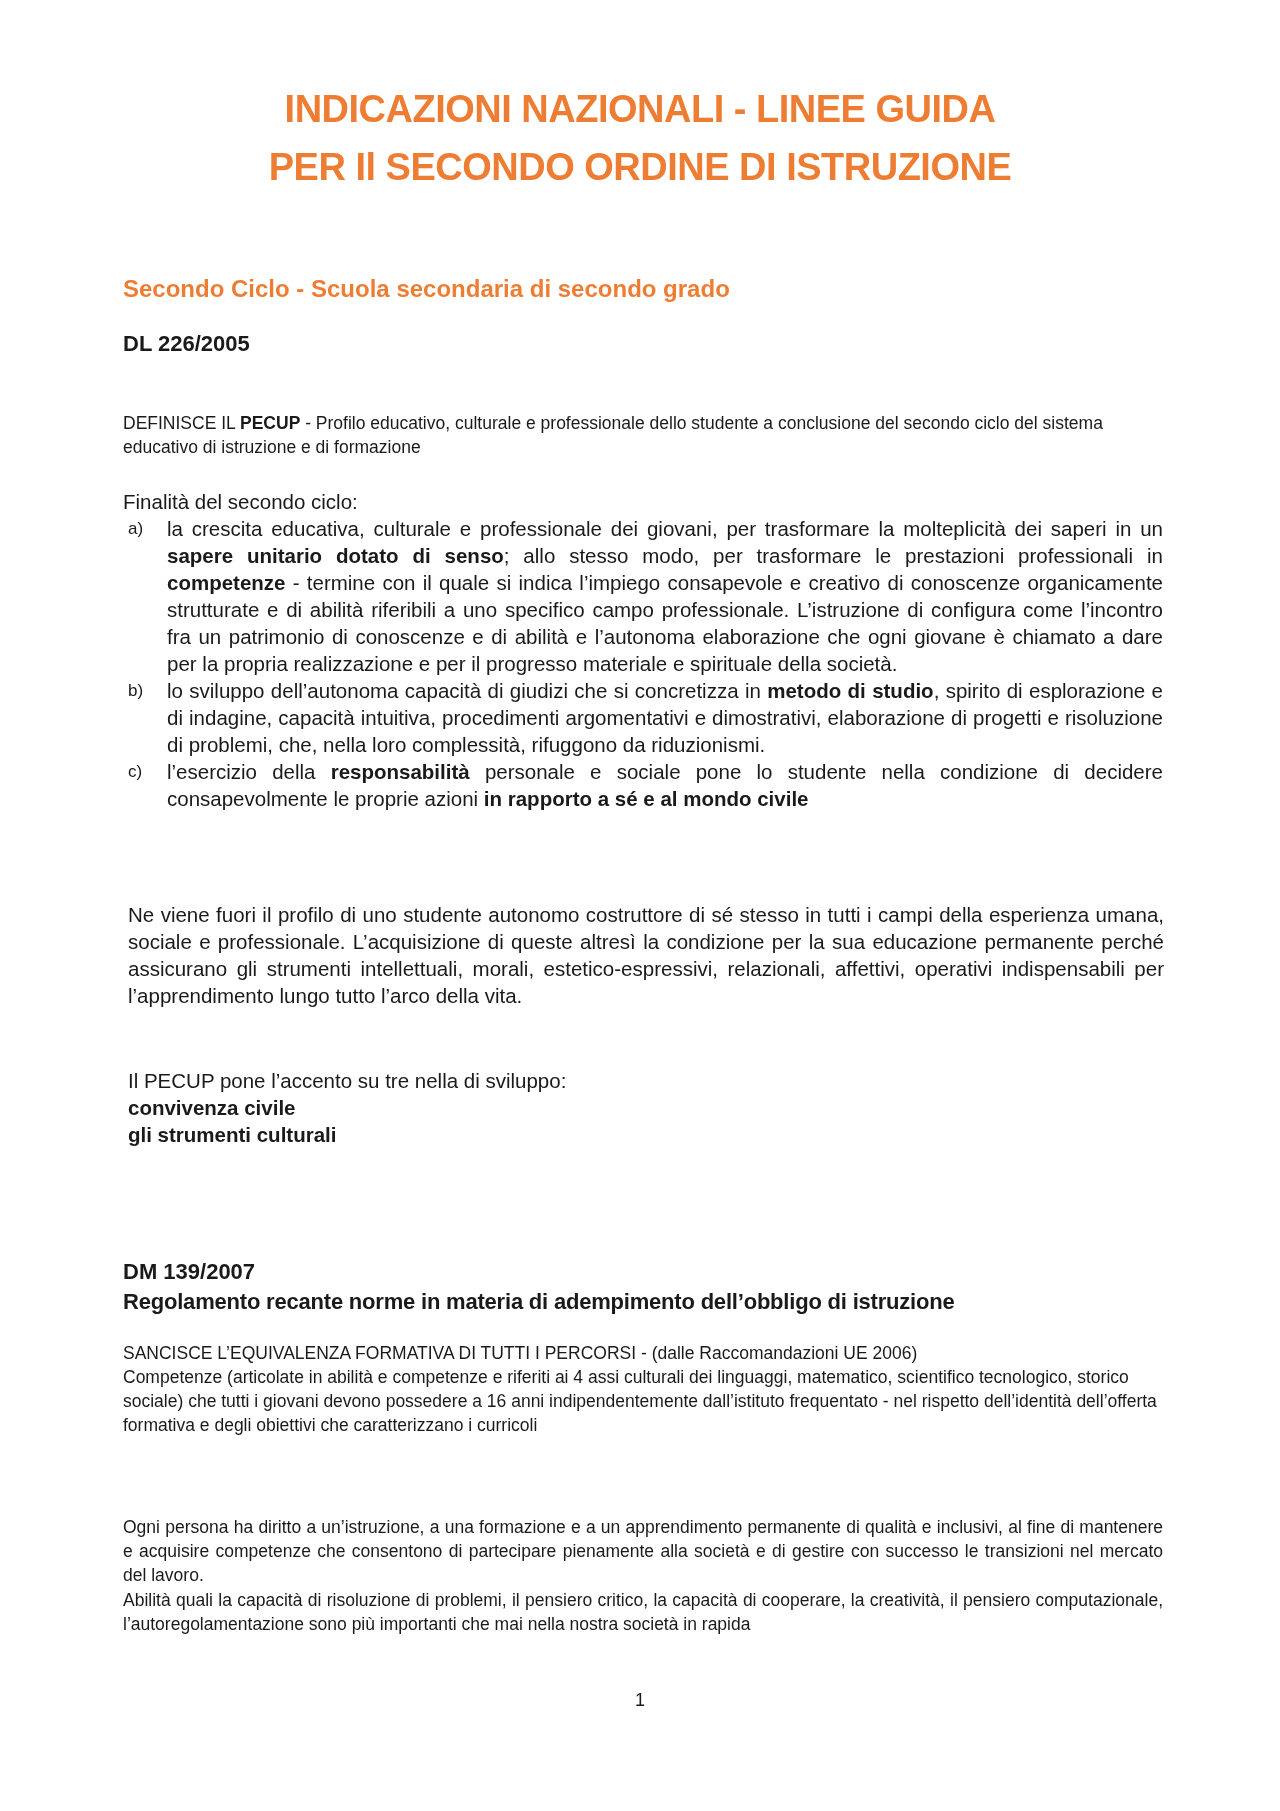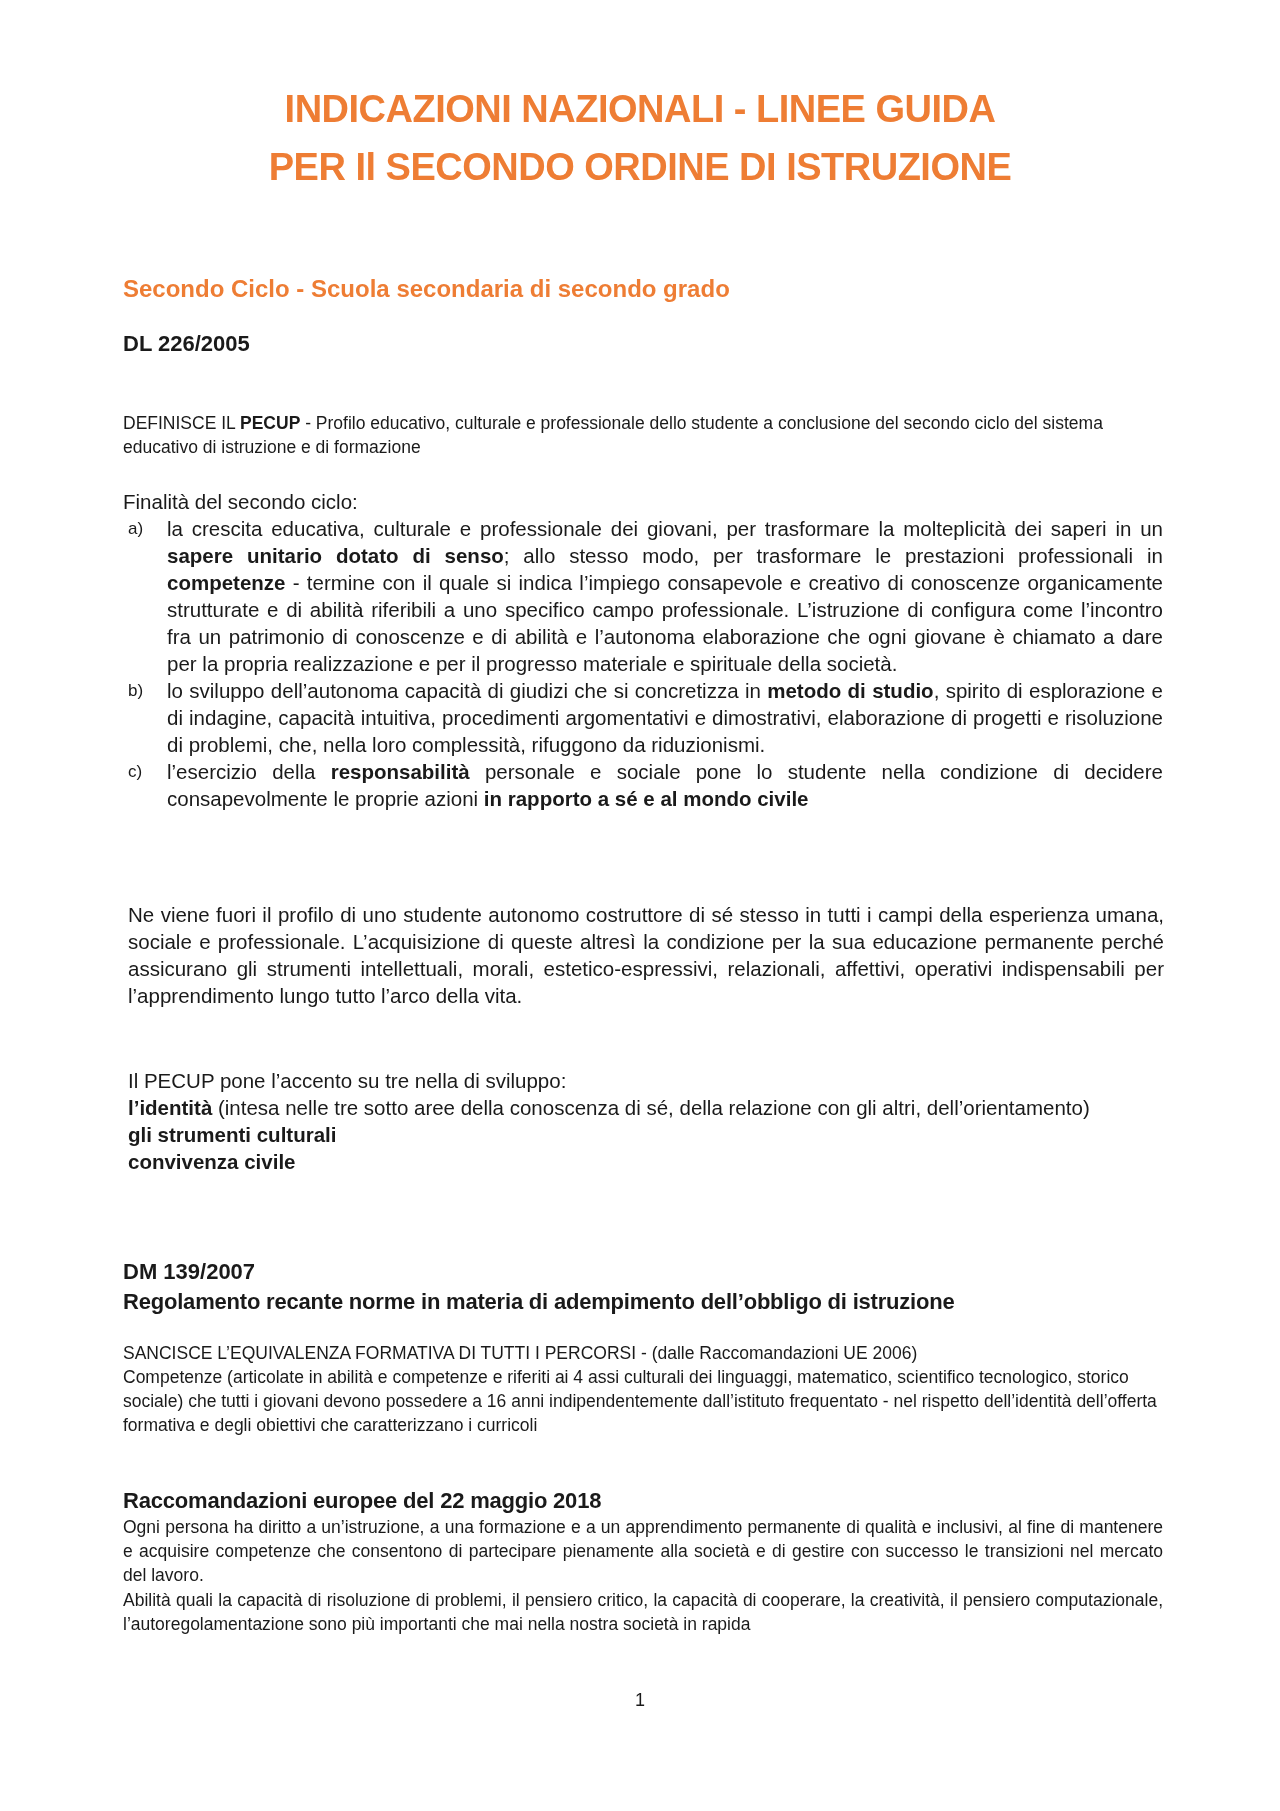--- a/index.html
+++ b/index.html
@@ -48,28 +48,26 @@
     <div class="li">
       <span class="marker">c)</span>
       <span> l’esercizio della </span><b>responsabilità</b><span> personale e sociale pone lo studente nella condizione di decidere consapevolmente le proprie azioni </span><b>in rapporto a sé e al mondo civile</b>
     </div>
   </div>
 
   <div class="body just" style="top:901px; left:128px; width:1036px;">Ne viene fuori il profilo di uno studente autonomo costruttore di sé stesso in tutti i campi della esperienza umana, sociale e professionale. L’acquisizione di queste altresì la condizione per la sua educazione permanente perché assicurano gli strumenti intellettuali, morali, estetico-espressivi, relazionali, affettivi, operativi indispensabili per l’apprendimento lungo tutto l’arco della vita.</div>
 
   <div class="body" style="top:1067px; left:128px; width:1036px;">
     <div>Il PECUP pone l’accento su tre nella di sviluppo:</div>
-    <div class="just"><b>l’identità</b><span> (intesa nelle tre sotto aree della conoscenza di sé, della relazione con gli altri, dell’orientamento)</span></div>
+    <div><b>convivenza civile</b></div>
     <div><b>gli strumenti culturali</b></div>
-    <div><b>convivenza civile</b></div>
   </div>
 
   <div class="h-code" style="top:1258px;">DM 139/2007</div>
   <div class="h-title" style="top:1288px;">Regolamento recante norme in materia di adempimento dell’obbligo di istruzione</div>
   <div class="small" style="top:1341px;">SANCISCE L’EQUIVALENZA FORMATIVA DI TUTTI I PERCORSI - (dalle Raccomandazioni UE 2006)</div>
   <div class="small" style="top:1365px;">Competenze (articolate in abilità e competenze e riferiti ai 4 assi culturali dei linguaggi, matematico, scientifico tecnologico, storico sociale) che tutti i giovani devono possedere a 16 anni indipendentemente dall’istituto frequentato - nel rispetto dell’identità dell’offerta formativa e degli obiettivi che caratterizzano i curricoli</div>
 
-  <div class="h-title" style="top:1487px;">Raccomandazioni europee del 22 maggio 2018</div>
   <div class="small just" style="top:1515px;">Ogni persona ha diritto a un’istruzione, a una formazione e a un apprendimento permanente di qualità e inclusivi, al fine di mantenere e acquisire competenze che consentono di partecipare pienamente alla società e di gestire con successo le transizioni nel mercato del lavoro.</div>
   <div class="small just" style="top:1588px;">Abilità quali la capacità di risoluzione di problemi, il pensiero critico, la capacità di cooperare, la creatività, il pensiero computazionale, l’autoregolamentazione sono più importanti che mai nella nostra società in rapida</div>
 
   <div class="page-num">1</div>
 </div>
 
 </body></html>

